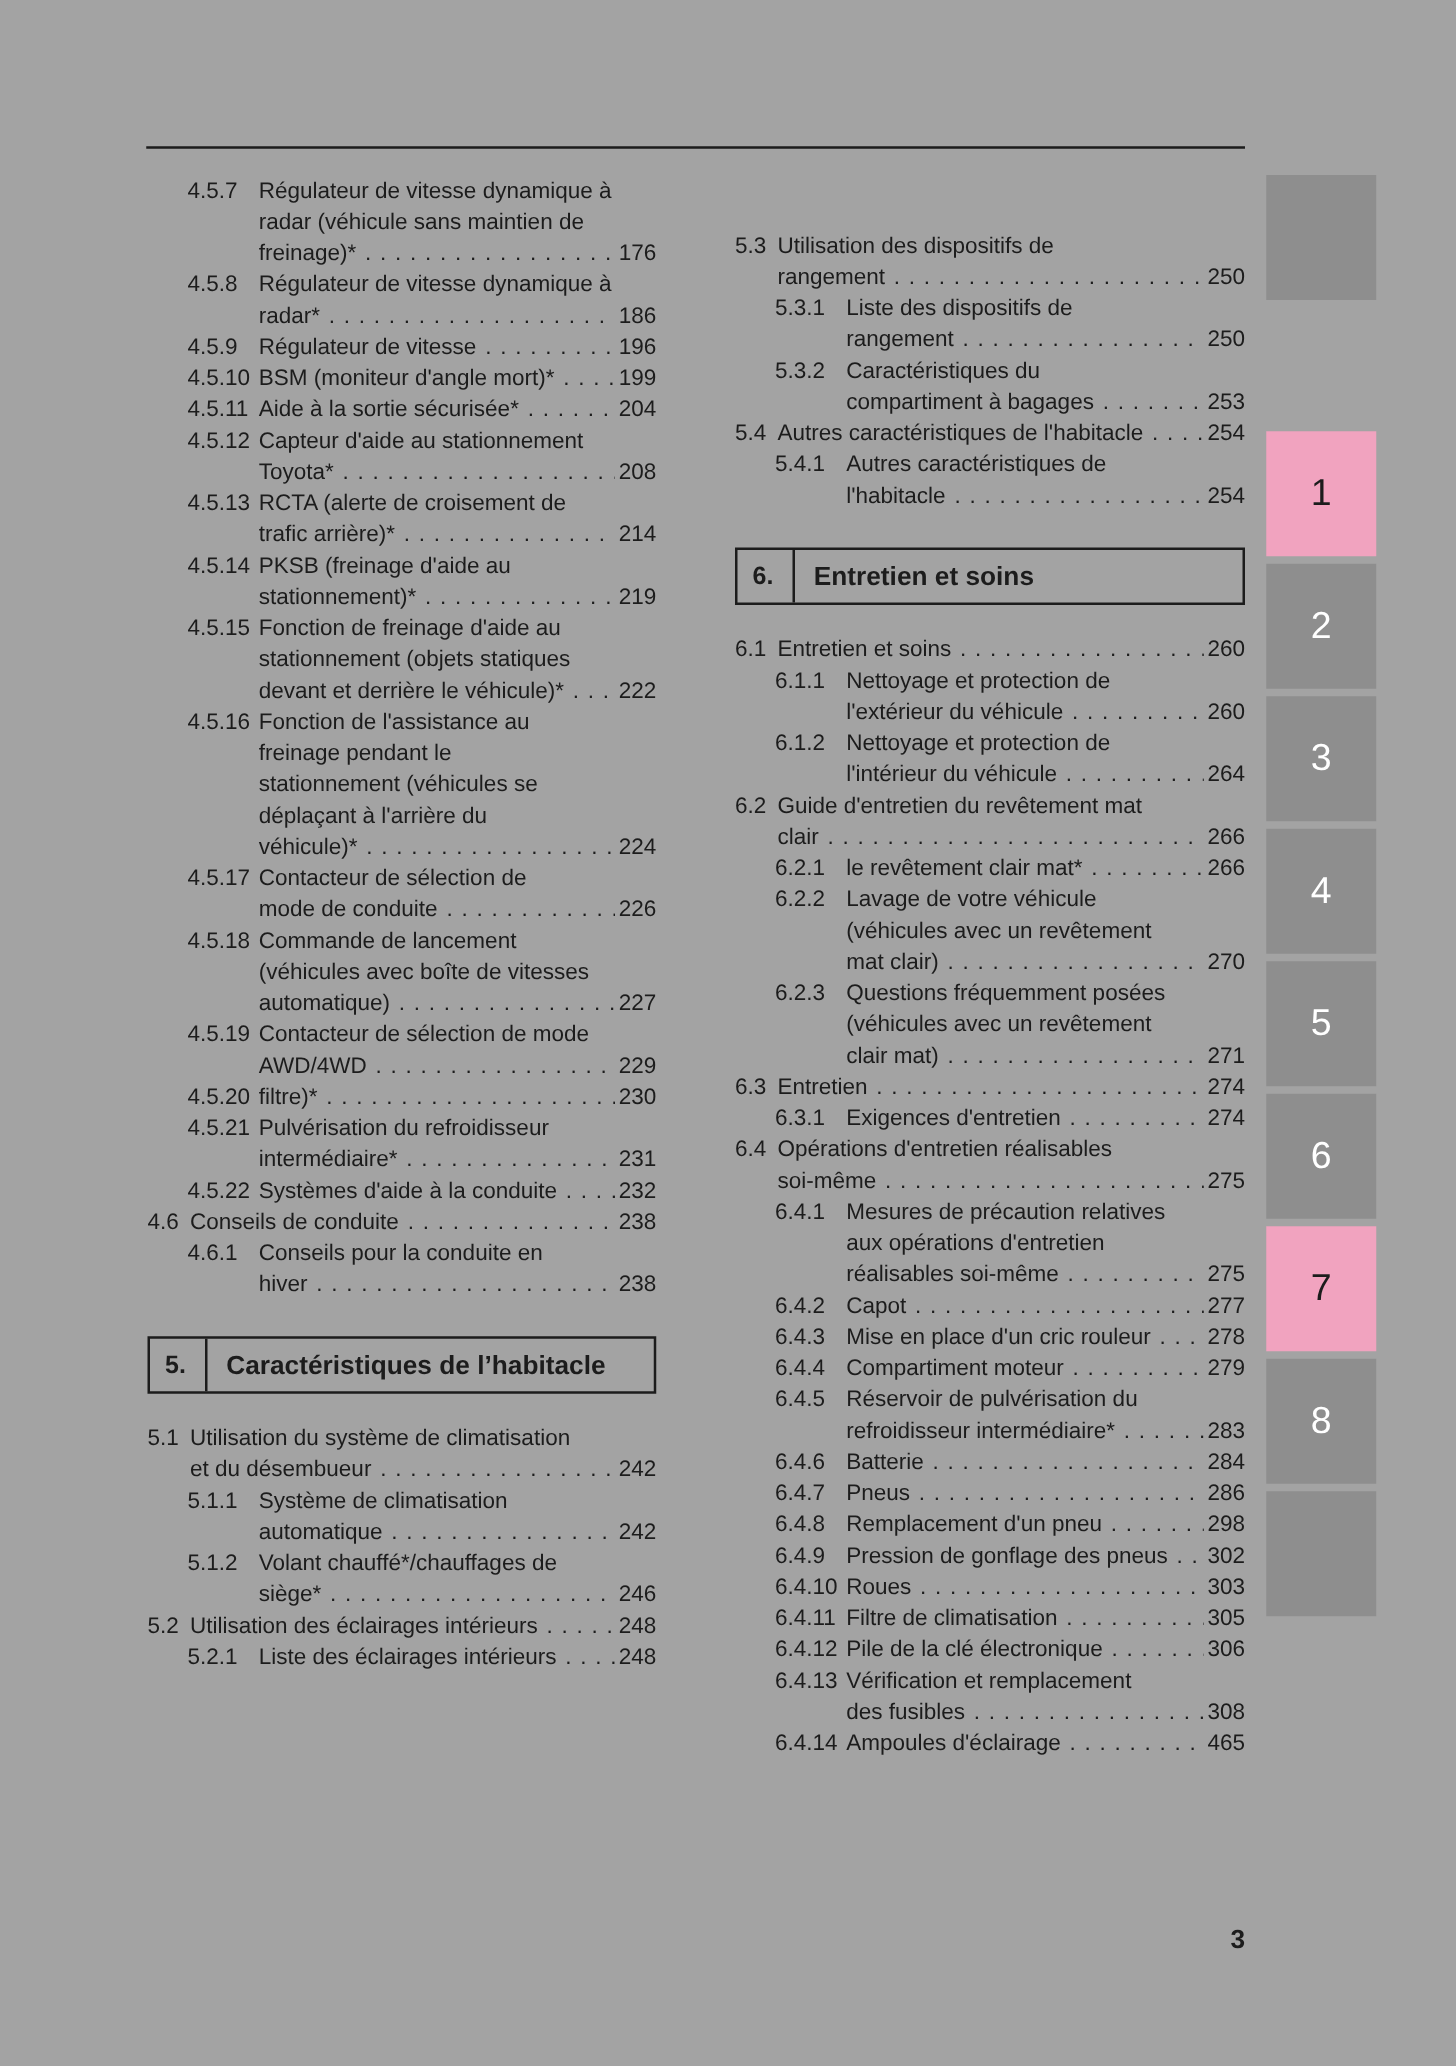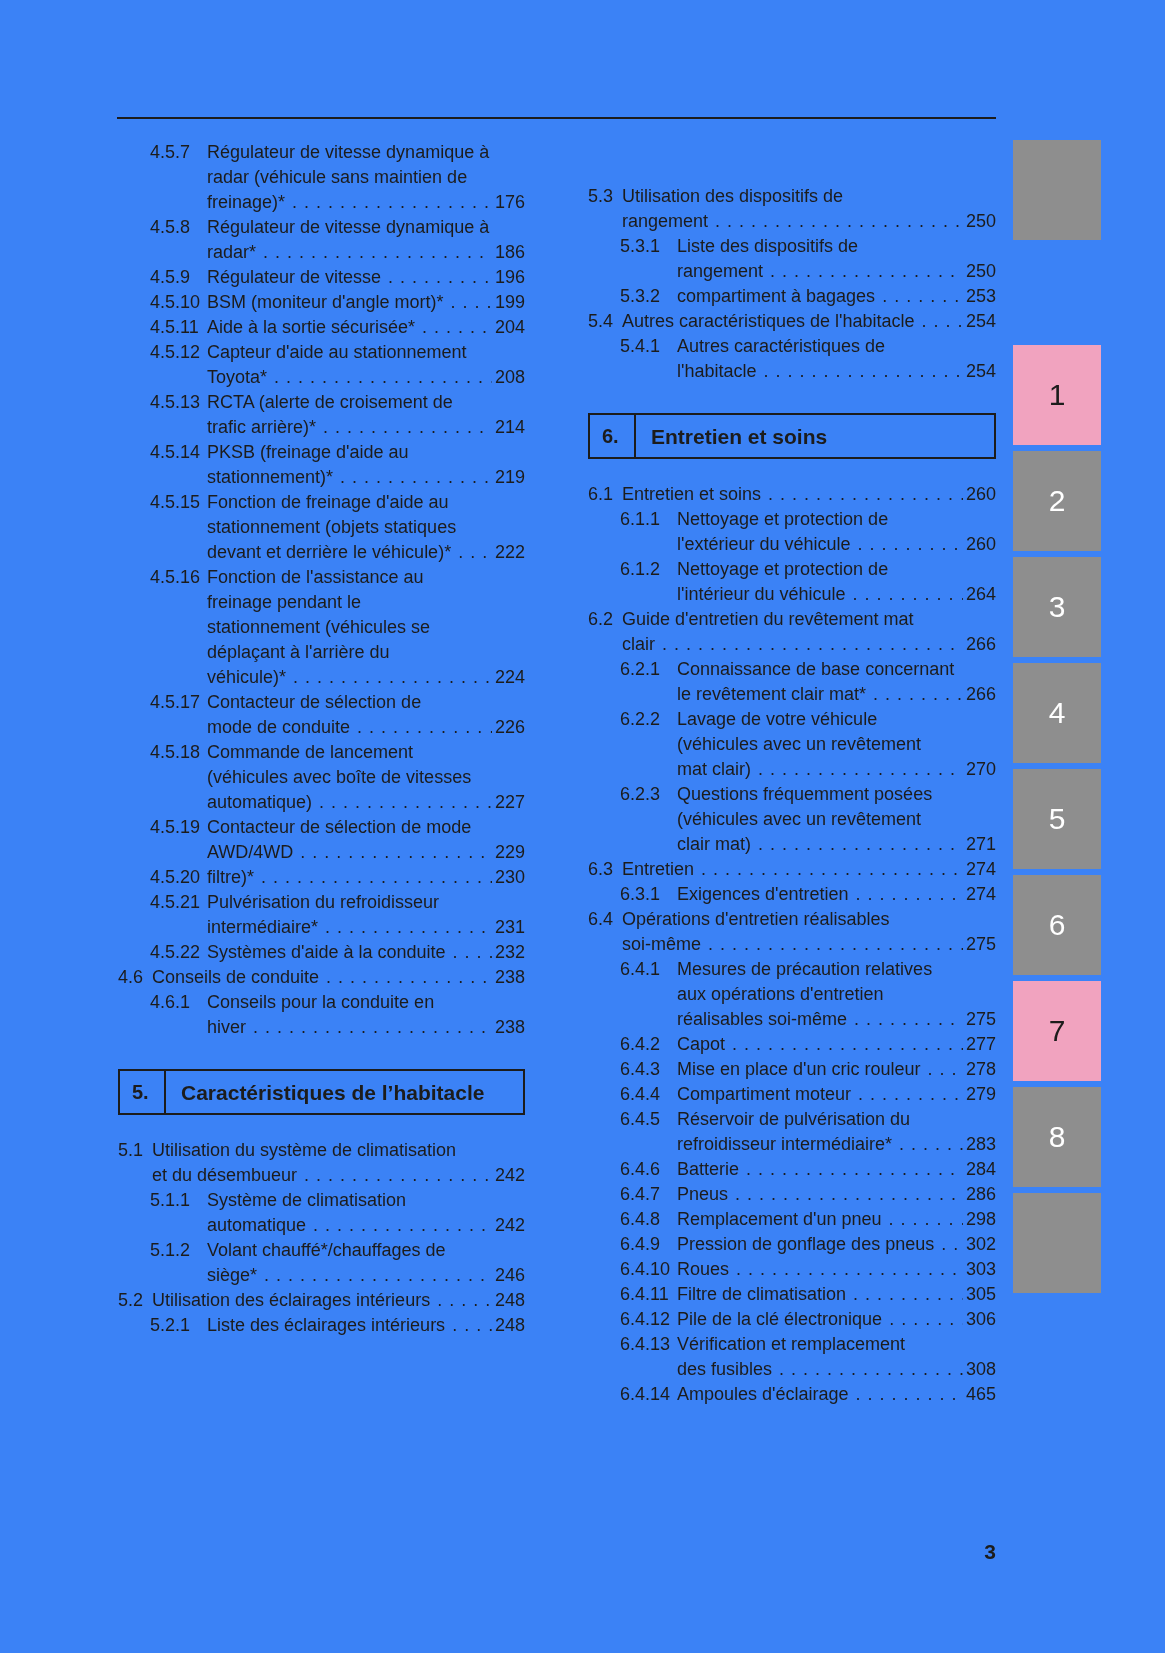--- a/index.html
+++ b/index.html
@@ -1,20 +1,20 @@
 <!DOCTYPE html>
 <html><head>
 <meta charset="utf-8">
 <style>
   html, body { margin: 0; padding: 0; background: #ffffff; }
   .page {
     position: relative;
     width: 1165px;
     height: 1653px;
-    background: #3b82f6;
+    background: #a3a3a3;
     font-family: "Liberation Sans", sans-serif;
     color: #1c1c1c;
     overflow: hidden;
     text-decoration: underline;
   }
   .top-rule {
     position: absolute;
     left: 117px; top: 117px;
     width: 879px; height: 2px;
     background: #1c1c1c;
@@ -324,20 +324,21 @@
         <span class="eid">5.3.1</span>
         <div class="line">Liste des dispositifs de</div>
         <div class="line lline">
           <span class="ltxt">rangement</span>
           <span class="leader">. . . . . . . . . . . . . . . . . . . . . . . . . . . . . . . . . . . . . . . . . . . . . . . . . . . . . . . . . . . . . . . . . . . . . . . . . . . . . . . . . . . . . . . . . . </span>
           <span class="pagenum">250</span>
         </div>
       </div>
       <div class="entry l2">
         <span class="eid">5.3.2</span>
+        <div class="line">Caractéristiques du</div>
         <div class="line lline">
           <span class="ltxt">compartiment à bagages</span>
           <span class="leader">. . . . . . . . . . . . . . . . . . . . . . . . . . . . . . . . . . . . . . . . . . . . . . . . . . . . . . . . . . . . . . . . . . . . . . . . . . . . . . . . . . . . . . . . . . </span>
           <span class="pagenum">253</span>
         </div>
       </div>
       <div class="entry l1">
         <span class="eid">5.4</span>
         <div class="line lline">
           <span class="ltxt">Autres caractéristiques de l'habitacle</span>
@@ -388,21 +389,20 @@
         <span class="eid">6.2</span>
         <div class="line">Guide d'entretien du revêtement mat</div>
         <div class="line lline">
           <span class="ltxt">clair</span>
           <span class="leader">. . . . . . . . . . . . . . . . . . . . . . . . . . . . . . . . . . . . . . . . . . . . . . . . . . . . . . . . . . . . . . . . . . . . . . . . . . . . . . . . . . . . . . . . . . </span>
           <span class="pagenum">266</span>
         </div>
       </div>
       <div class="entry l2">
         <span class="eid">6.2.1</span>
-        <div class="line">Connaissance de base concernant</div>
         <div class="line lline">
           <span class="ltxt">le revêtement clair mat*</span>
           <span class="leader">. . . . . . . . . . . . . . . . . . . . . . . . . . . . . . . . . . . . . . . . . . . . . . . . . . . . . . . . . . . . . . . . . . . . . . . . . . . . . . . . . . . . . . . . . . </span>
           <span class="pagenum">266</span>
         </div>
       </div>
       <div class="entry l2">
         <span class="eid">6.2.2</span>
         <div class="line">Lavage de votre véhicule</div>
         <div class="line">(véhicules avec un revêtement</div>

